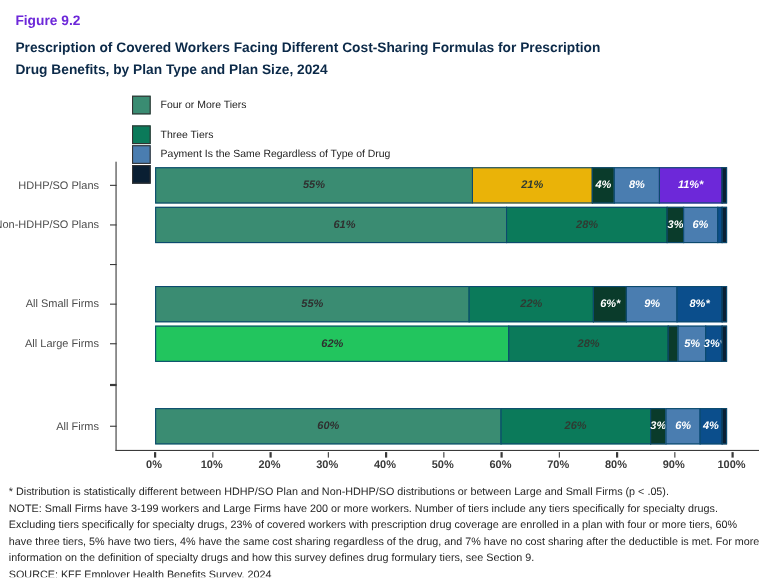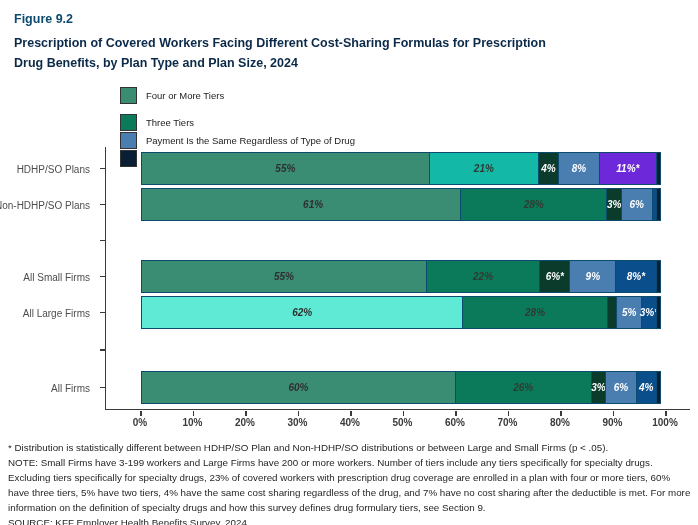--- a/index.html
+++ b/index.html
@@ -3,21 +3,21 @@
 <meta charset="utf-8">
 <style>
   * { margin:0; padding:0; box-sizing:border-box; }
   html,body { background:#ffffff; }
   .page {
     position:relative; width:698px; height:525px; background:#ffffff;
     font-family:"Liberation Sans", sans-serif; overflow:hidden;
   }
   .figure-number {
     position:absolute; left:14px; top:12px;
-    font-size:12.5px; font-weight:bold; color:#0c4a6e;
+    font-size:12.5px; font-weight:bold; color:#6d28d9;
   }
   .figure-title {
     position:absolute; left:14px; top:33px; width:660px;
     font-size:12.5px; font-weight:bold; color:#0b2948; line-height:20px;
   }
   .legend {
     position:absolute; left:120px; top:86px; display:flex; flex-direction:column;
   }
   .legend-col { display:flex; flex-direction:column; row-gap:9px; }
   .legend-col.c1 { width:111px; }
@@ -92,21 +92,21 @@
     </div>
   </div>
 
   <div class="chart">
     <div class="panel">
       <div class="bars" id="bars">
           <div class="bar-row" style="top: 5px;">
             <div class="bar-seg" style="width: 55%; background: rgb(58, 140, 114);">
               <span class="bar-seg-label" style="color: rgb(47, 47, 47);">55%</span>
             </div>
-            <div class="bar-seg" style="width: 21%; background: #14b8a6;">
+            <div class="bar-seg" style="width: 21%; background: #eab308;">
               <span class="bar-seg-label" style="color: rgb(47, 59, 50);">21%</span>
             </div>
             <div class="bar-seg" style="width: 4%; background: rgb(10, 59, 43);">
               <span class="bar-seg-label" style="color: rgb(255, 255, 255);">4%</span>
             </div>
             <div class="bar-seg" style="width: 8%; background: rgb(74, 125, 176);">
               <span class="bar-seg-label" style="color: rgb(255, 255, 255);">8%</span>
             </div>
             <div class="bar-seg" style="width: 11%; background: #6d28d9;">
               <span class="bar-seg-label" style="color: rgb(255, 255, 255);">11%*</span>
@@ -141,21 +141,21 @@
             </div>
             <div class="bar-seg" style="width: 8.91089%; background: rgb(74, 125, 176);">
               <span class="bar-seg-label" style="color: rgb(255, 255, 255);">9%</span>
             </div>
             <div class="bar-seg" style="width: 7.92079%; background: rgb(11, 78, 140);">
               <span class="bar-seg-label" style="color: rgb(255, 255, 255);">8%*</span>
             </div>
             <div class="bar-seg" style="width: 0.990099%; background: rgb(10, 31, 51);"></div>
           </div>
           <div class="bar-row" style="top: 149px;">
-            <div class="bar-seg" style="width: 61.3861%; background: #5eead4;">
+            <div class="bar-seg" style="width: 61.3861%; background: #22c55e;">
               <span class="bar-seg-label" style="color: rgb(47, 47, 47);">62%</span>
             </div>
             <div class="bar-seg" style="width: 27.7228%; background: rgb(11, 122, 90);">
               <span class="bar-seg-label" style="color: rgb(47, 59, 50);">28%</span>
             </div>
             <div class="bar-seg" style="width: 1.9802%; background: rgb(10, 59, 43);"></div>
             <div class="bar-seg" style="width: 4.9505%; background: rgb(74, 125, 176);">
               <span class="bar-seg-label" style="color: rgb(255, 255, 255);">5%</span>
             </div>
             <div class="bar-seg" style="width: 2.9703%; background: rgb(11, 78, 140);">

